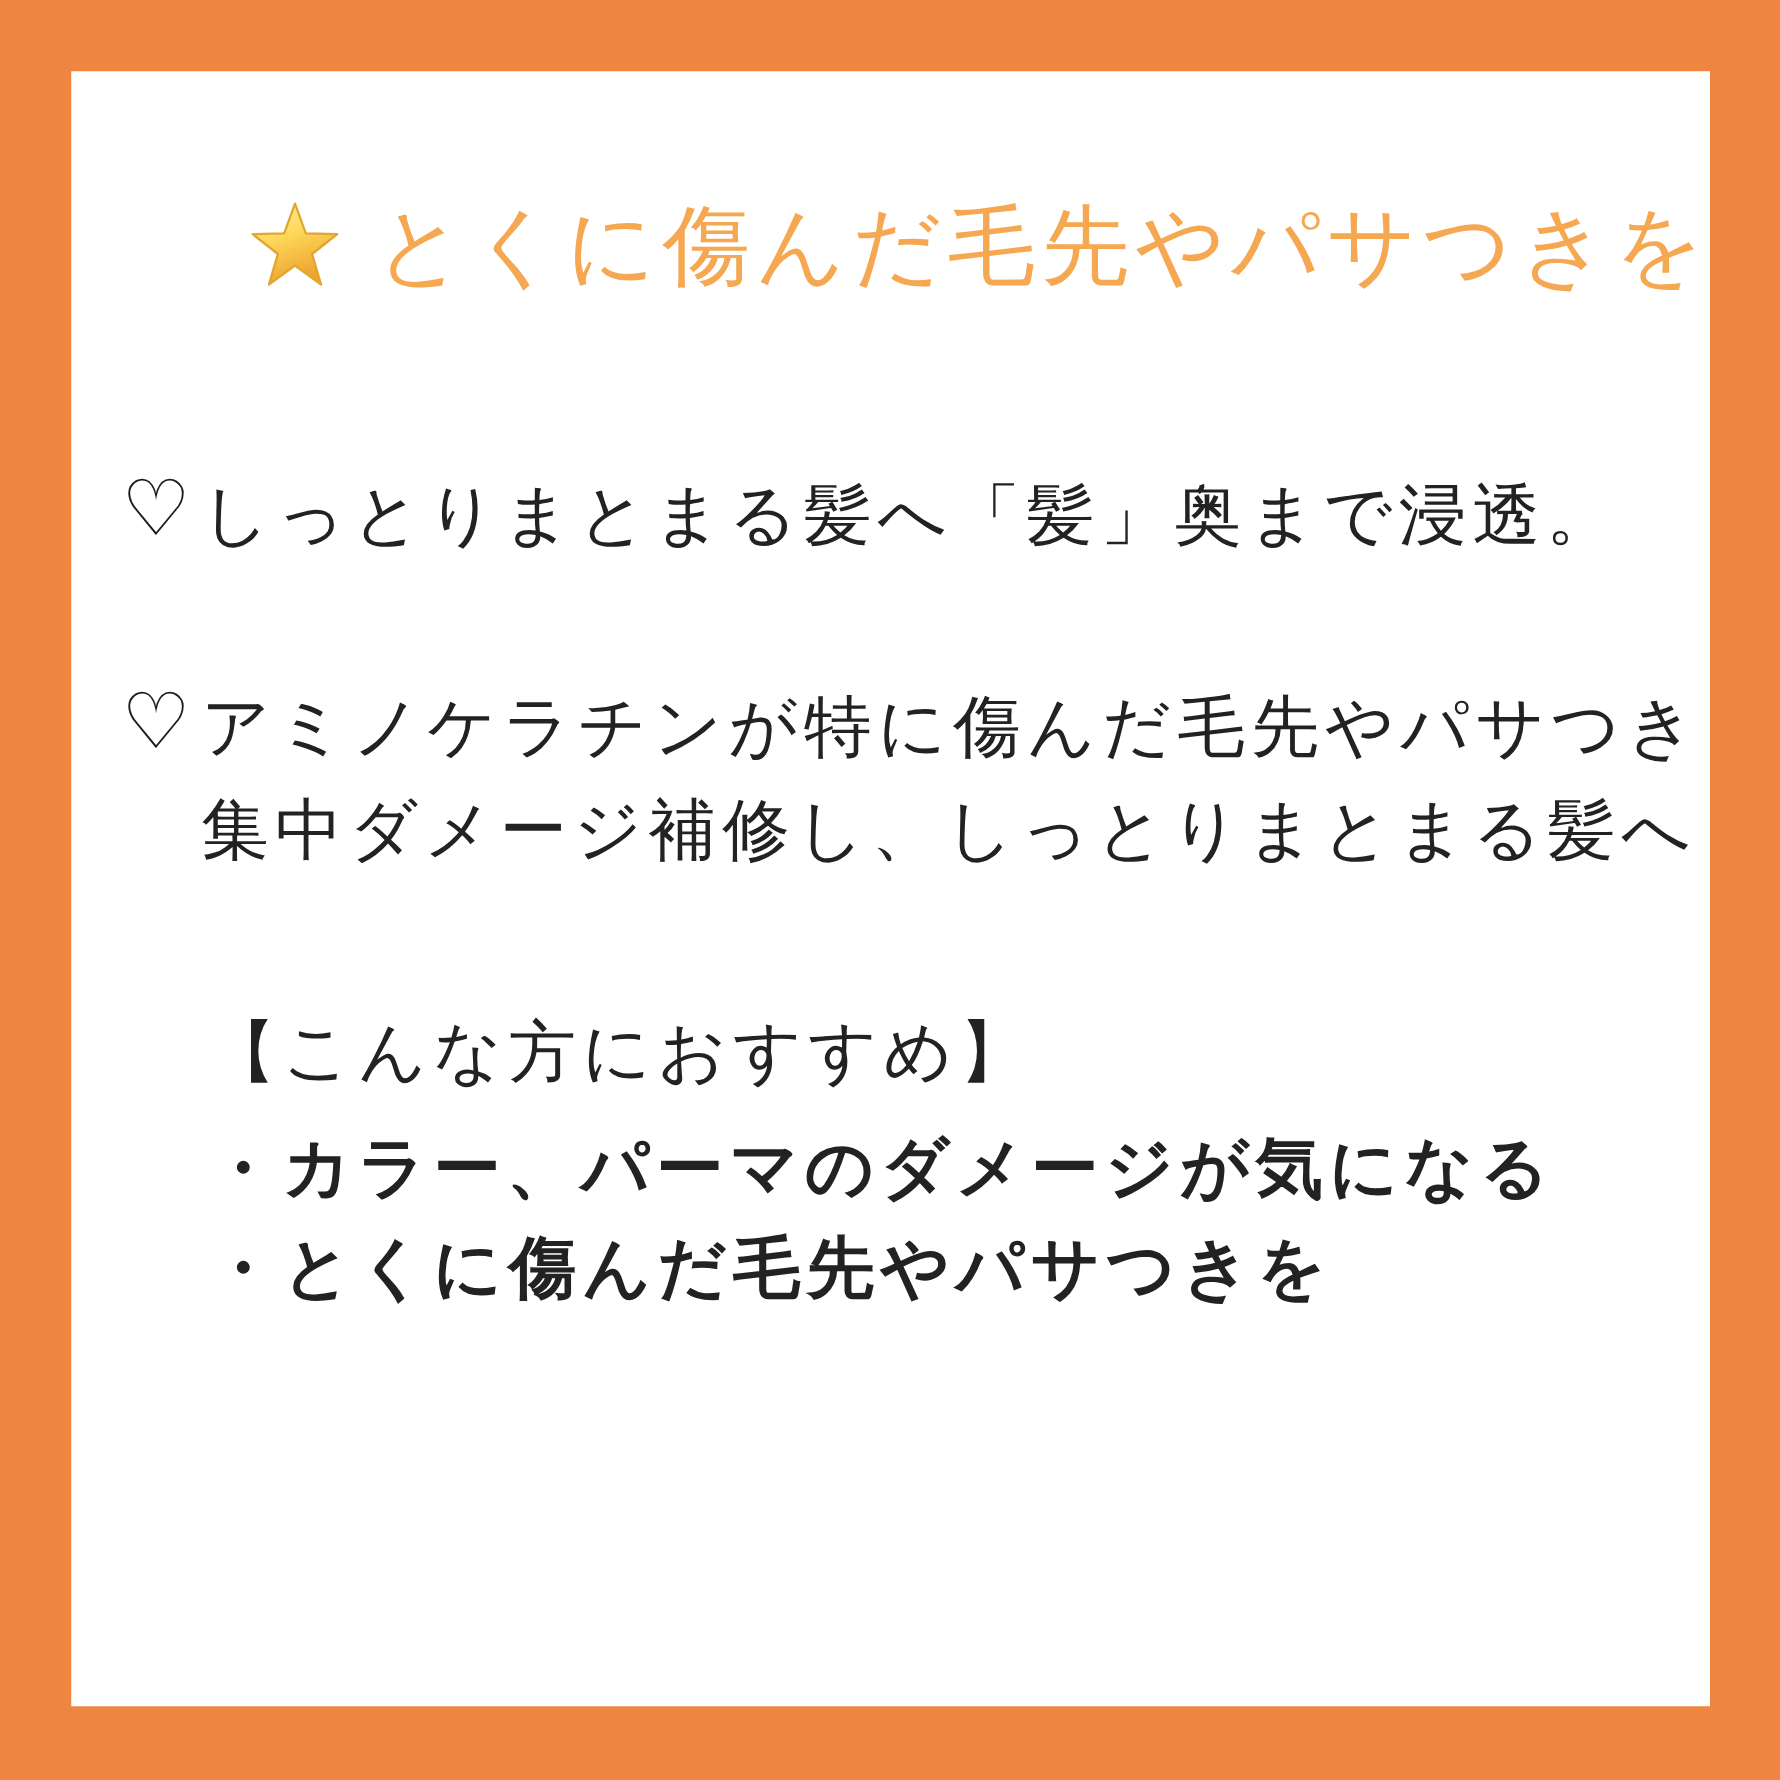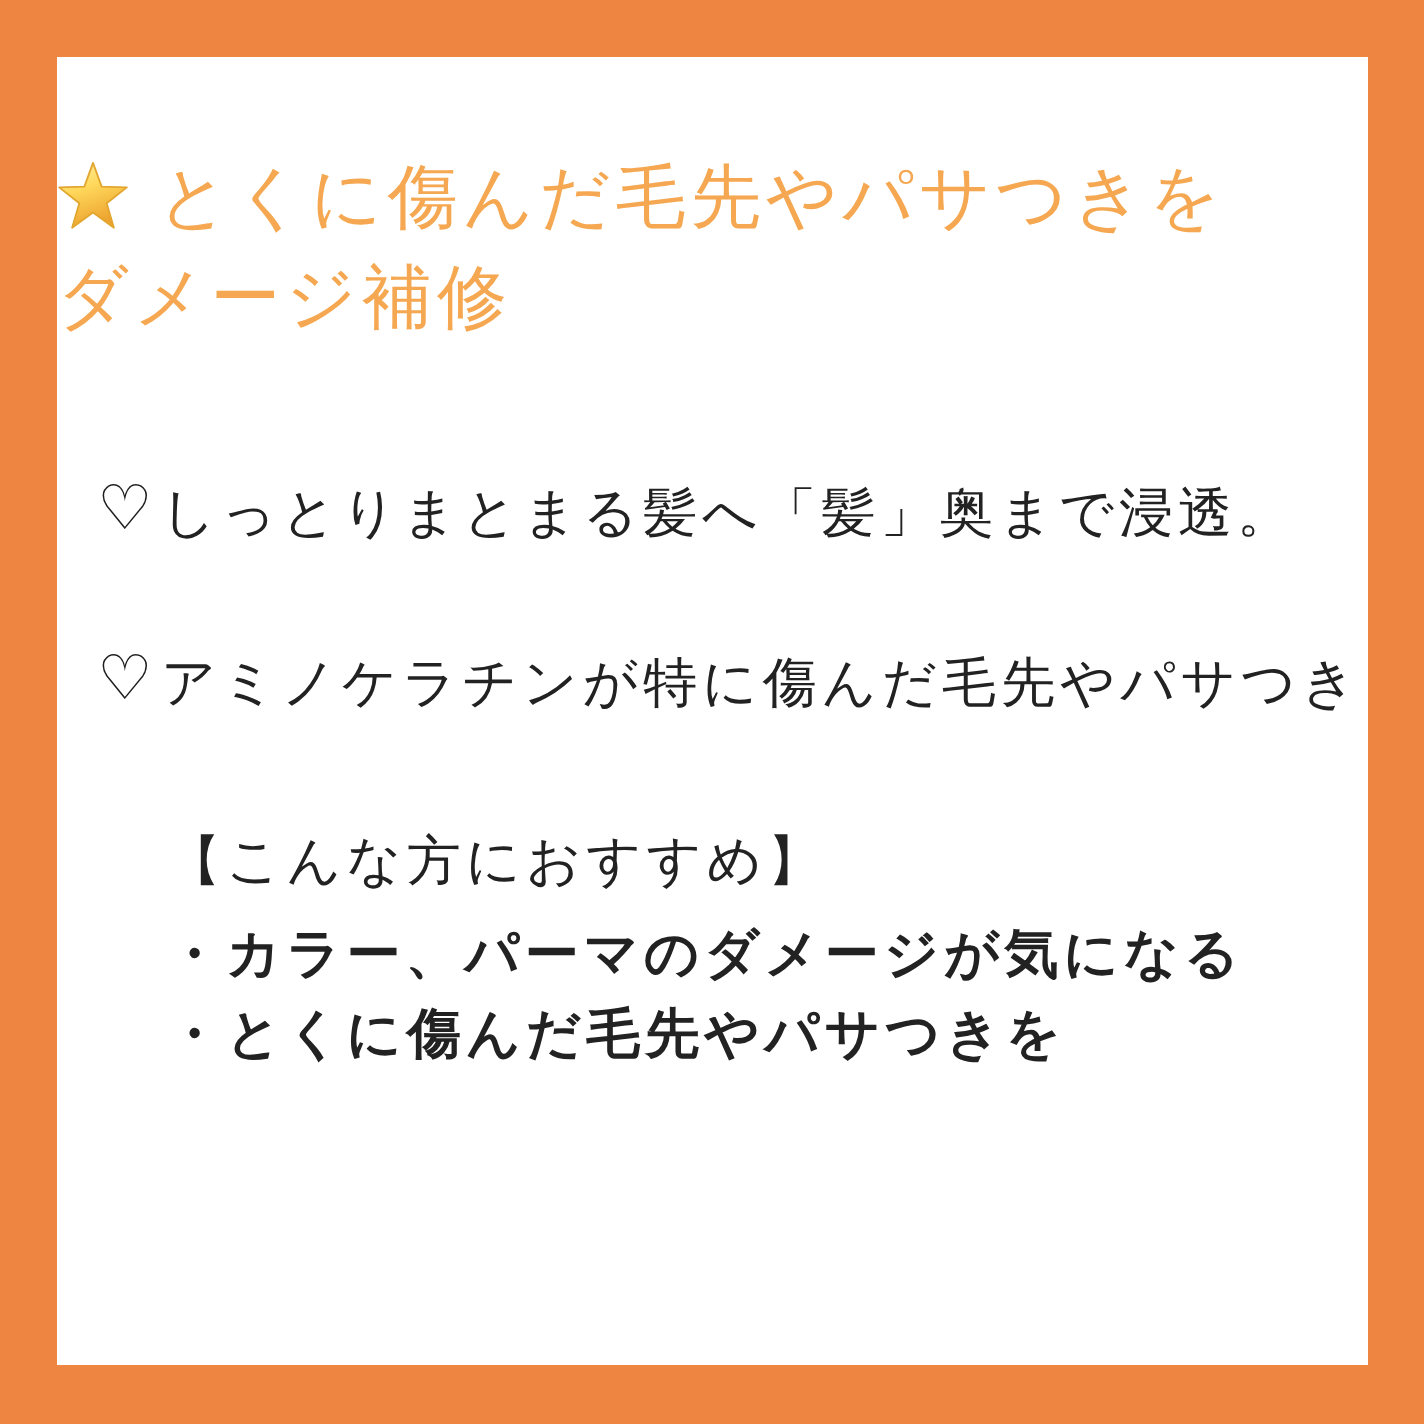--- a/index.html
+++ b/index.html
@@ -11,21 +11,21 @@
   }
   .content{
     width:100%;height:100%;box-sizing:border-box;
     background:#FFFFFF;
     padding-top:90px;
     color:#222222;
     overflow:hidden;
   }
   
   .title{
-    text-align:left;
+    text-align:right;
     color:#F5A851;
     font-size:70px;
     line-height:100px;
     letter-spacing:5px;
     font-weight:400;
   }
   .title-line1{white-space:nowrap;}
   .star{
     width:72px;height:72px;
     vertical-align:-11px;
@@ -81,31 +81,31 @@
             <linearGradient id="starGrad" x1="0" y1="0" x2="0.35" y2="1">
               <stop offset="0" stop-color="#FFEFA8"></stop>
               <stop offset="0.45" stop-color="#FFD95C"></stop>
               <stop offset="1" stop-color="#EDA42F"></stop>
             </linearGradient>
           </defs>
           <polygon points="50,4 62,37 97,38 69,60 79,94 50,73 21,94 31,60 3,38 38,37" fill="url(#starGrad)" stroke="#E2A62E" stroke-width="2.5" stroke-linejoin="round"></polygon>
         </svg>
         <span>とくに傷んだ毛先やパサつきを</span>
       </div>
-      <div class="title-line2">ダメージ補修</div>
     </header>
 
     <section class="para p1">
       <span class="heart">♡</span>
       <div class="pline">しっとりまとまる髪へ「髪」奥まで浸透。</div>
     </section>
 
     <section class="para p2">
       <span class="heart">♡</span>
       <div class="pline">アミノケラチンが特に傷んだ毛先やパサつきも</div>
+      <div class="pline">集中ダメージ補修し、しっとりまとまる髪へ</div>
     </section>
 
     <section class="rec">
       <div class="rec-heading">【こんな方におすすめ】</div>
       <ul class="rec-list">
         <li>・カラー、パーマのダメージが気になる</li>
         <li>・とくに傷んだ毛先やパサつきを</li>
       </ul>
     </section>
 

